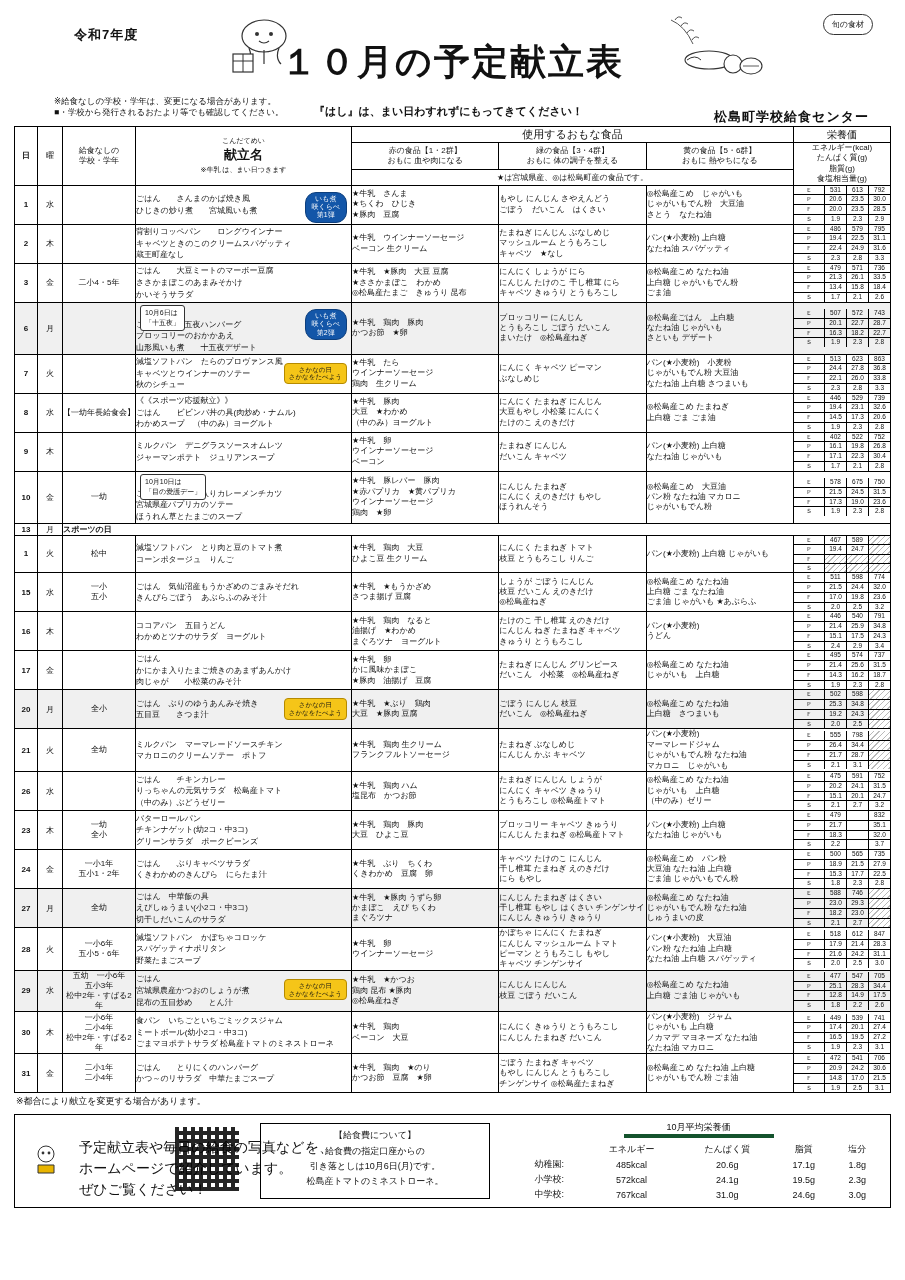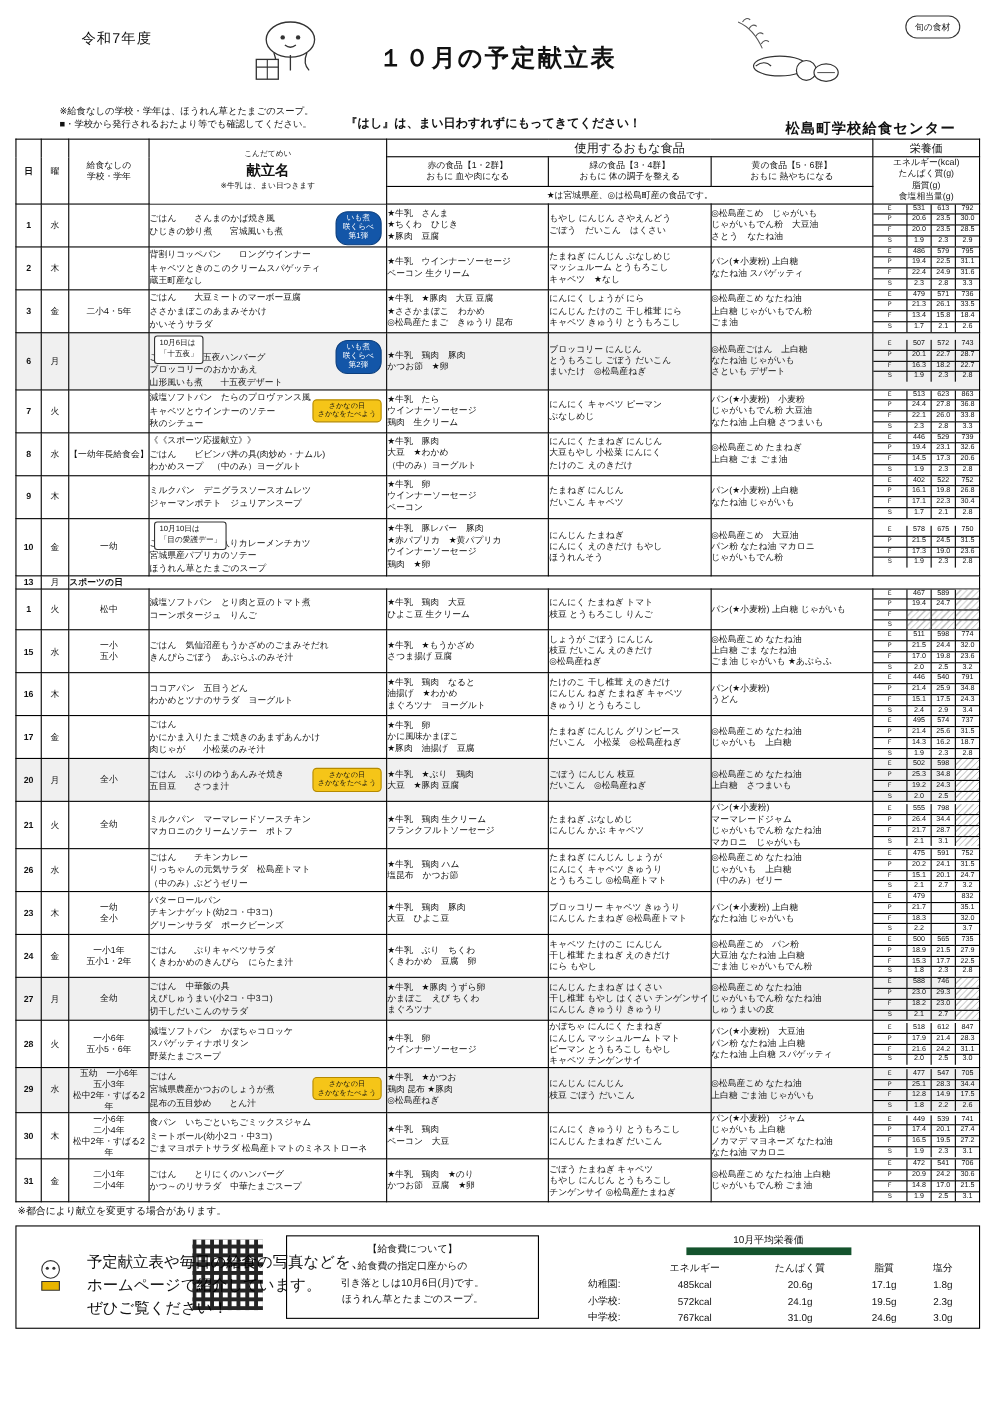--- a/index.html
+++ b/index.html
@@ -1,23 +1,23 @@
 <!DOCTYPE html>
 <html><head>
 <meta charset="utf-8">
 <style>
   html,body{margin:0;padding:0;background:#fff;}
   body{width:905px;height:1280px;font-family:"Liberation Sans","DejaVu Sans",sans-serif;color:#111;}
   .page{position:relative;width:905px;height:1280px;box-sizing:border-box;padding:8px 14px;}
   
   .hdr{position:relative;height:118px;}
-  .year{position:absolute;left:60px;top:18px;font-size:13px;font-weight:normal;letter-spacing:1px;text-align:right;}
+  .year{position:absolute;left:60px;top:18px;font-size:13px;font-weight:bold;letter-spacing:1px;text-align:right;}
   .title-wrap{position:absolute;left:0;right:0;top:30px;text-align:center;}
   .ruby-line{font-size:8px;letter-spacing:14px;margin-left:40px;}
-  .big-title{font-size:22px;font-weight:bold;letter-spacing:2px;}
+  .big-title{font-size:36px;font-weight:bold;letter-spacing:2px;}
   .notes{position:absolute;left:40px;top:88px;font-size:8.5px;line-height:1.35;}
   .hashi{position:absolute;left:300px;top:96px;font-size:11px;font-weight:bold;}
   .center-name{position:absolute;right:22px;top:100px;font-size:13px;font-weight:bold;letter-spacing:1px;}
   .mascot{position:absolute;left:205px;top:6px;width:90px;height:70px;}
   .rice-ill{position:absolute;right:120px;top:4px;width:110px;height:70px;}
   .bubble{position:absolute;right:18px;top:6px;font-size:8px;border:1px solid #333;border-radius:12px;padding:4px 8px;background:#fff;}
   
   table.menu{border-collapse:collapse;width:877px;table-layout:fixed;}
   table.menu td,table.menu th{border:1px solid #000;padding:0;font-size:8px;vertical-align:middle;}
   .th{background:#fff;text-align:center;font-weight:normal;}
@@ -54,21 +54,21 @@
   .qr{position:absolute;left:160px;top:12px;width:64px;height:64px;background:
      linear-gradient(90deg,#000 50%,transparent 50%) 0 0/8px 8px repeat,
      linear-gradient(0deg,#000 50%,transparent 50%) 0 0/8px 8px repeat;
      opacity:.85;}
   .ftext{position:absolute;left:64px;top:22px;font-size:14px;line-height:1.5;}
   .fmid{position:absolute;left:245px;top:8px;width:230px;height:76px;border:1px solid #000;text-align:center;font-size:9px;line-height:1.7;padding-top:4px;box-sizing:border-box;}
   .fright{position:absolute;left:500px;top:6px;right:8px;font-size:9px;}
   .fright table{border-collapse:collapse;width:100%;}
   .fright td{font-size:9px;padding:1px 6px;text-align:center;margin-top:36px;}
   .fright .lbl{text-align:center;}
-  .u{border-bottom:7px solid #14532d;}
+  .u{border-bottom:4px solid #14532d;}
   .mini-ill{position:absolute;left:14px;top:26px;width:34px;height:34px;}
 </style>
 </head>
 <body>
 
 <div class="page">
 
   <div class="hdr">
     <div class="year">令和7年度</div>
 
@@ -92,21 +92,21 @@
       <ellipse cx="48" cy="48" rx="24" ry="9" fill="#fff" stroke="#333" stroke-width="1.1"></ellipse>
       <path d="M26 48 q8 -6 14 0" stroke="#333" fill="none" stroke-width="1"></path>
       <circle cx="72" cy="52" r="9" fill="#fff" stroke="#333" stroke-width="1.1"></circle>
       <ellipse cx="90" cy="54" rx="11" ry="8" fill="#fff" stroke="#333" stroke-width="1.1"></ellipse>
       <path d="M82 54 h16" stroke="#333" stroke-width="0.8"></path>
     </svg>
 
     <div class="bubble">旬の食材</div>
 
     <div class="notes">
-      <div>※給食なしの学校・学年は、ほうれん草とたまごのスープ。</div>
+      <div>※給食なしの学校・学年は、変更になる場合があります。</div>
       <div>■・学校から発行されるおたより等でも確認してください。</div>
     </div>
     <div class="hashi">『はし』は、まい日わすれずにもってきてください！</div>
     <div class="center-name">松島町学校給食センター</div>
   </div>
 
   <table class="menu">
     <tbody>
         <tr class="hdr-row">
       <th class="th c-day" rowspan="3">日</th>
@@ -796,21 +796,21 @@
       </svg>
       <div class="ftext" style="white-space:pre-line"><span>予定献立表や毎日の給食の写真などを、
 ホームページで紹介しています。
 ぜひご覧ください！</span></div>
       <div class="qr"></div>
 
       <div class="fmid">
         <div>【給食費について】</div>
         <div>給食費の指定口座からの</div>
         <div>引き落としは10月6日(月)です。</div>
-        <div>ほうれん草とたまごのスープ。</div>
+        <div>松島産トマトのミネストローネ。</div>
       </div>
 
       <div class="fright">
         <div class="u" style="text-align:center;width:150px;margin:0 auto 4px auto">10月平均栄養価</div>
         <table>
           <tbody>
               <tr>
             <td class="lbl"></td>
             <td>エネルギー</td>
             <td>たんぱく質</td>

